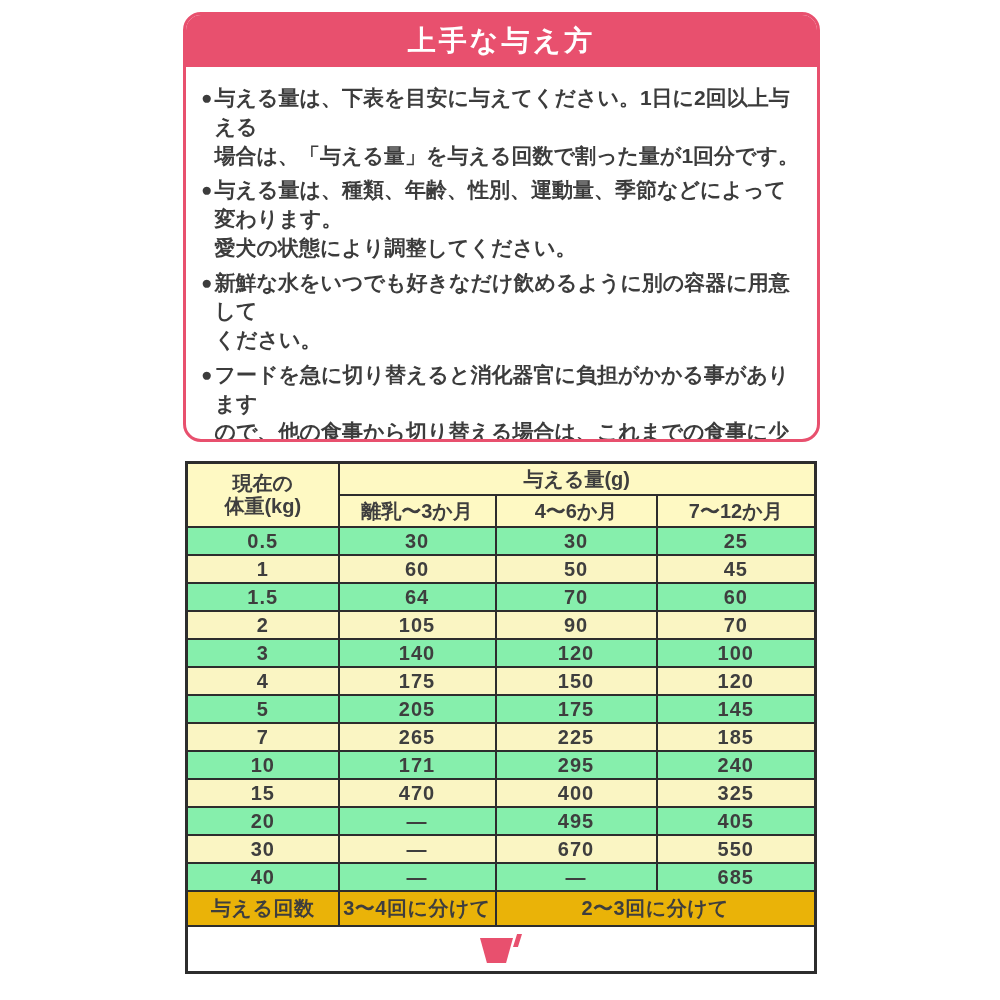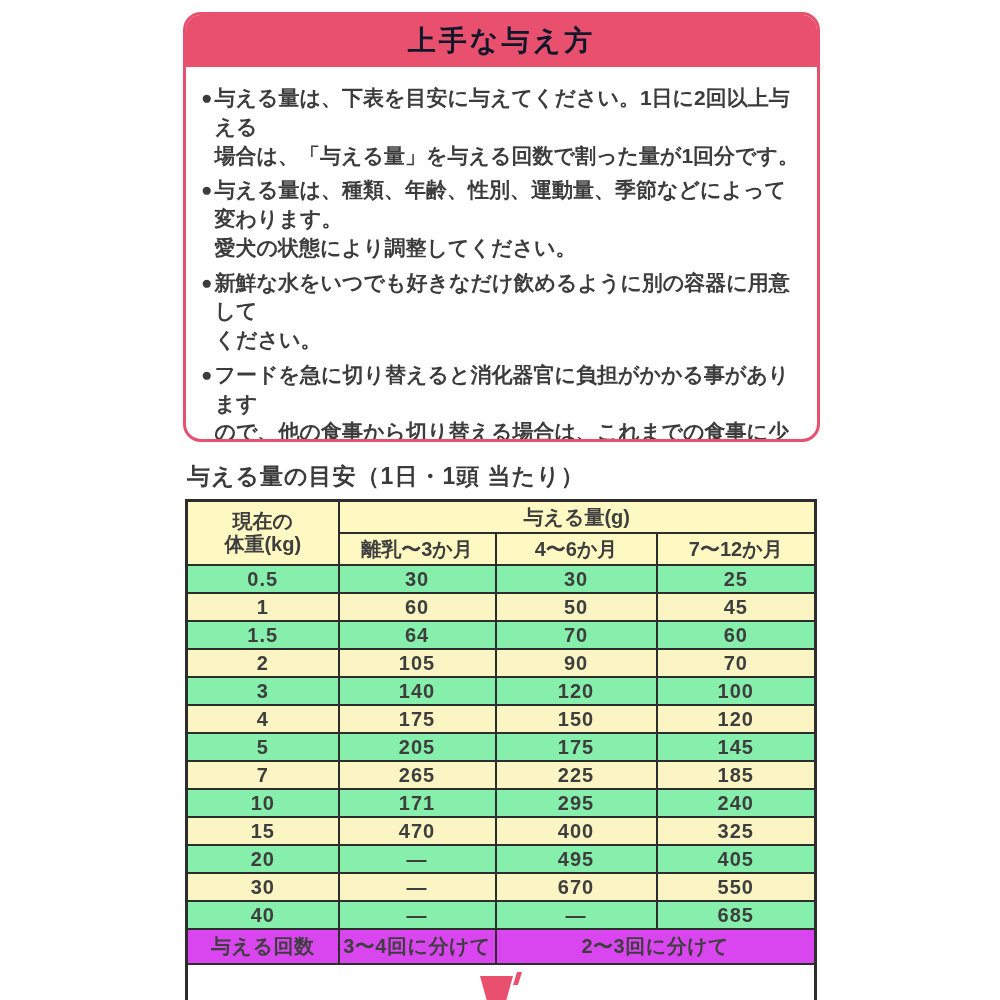--- a/index.html
+++ b/index.html
@@ -14,21 +14,21 @@
   .advice-box {
     position:absolute; left:183px; top:12px; width:637px; height:430px;
     border:3px solid #e8506e; border-radius:18px; background:#fff;
     box-sizing:border-box; overflow:hidden;
   }
   .advice-header {
     background:#e8506e; height:52px;
     display:flex; align-items:center; justify-content:center;
   }
   .advice-title {
-    color:#0f172a; font-size:28px; font-weight:bold; letter-spacing:3px;
+    color:#ffffff; font-size:28px; font-weight:bold; letter-spacing:3px;
   }
   .advice-body { padding:17px 13px 8px 15px; }
   .bullet {
     display:flex; align-items:flex-start;
     font-size:21px; font-weight:bold; line-height:1.37;
     margin-bottom:6px; color:#3c3c3c;
   }
   .bullet-mark { flex:0 0 auto; font-size:19px; line-height:1.5; margin-right:2px; }
   .bullet-text { white-space:pre-line; }
 
@@ -43,21 +43,21 @@
     width:629px; border:3px solid #2d2d2d;
   }
   table.feeding th, table.feeding td {
     border:2px solid #2d2d2d; text-align:center; vertical-align:middle;
     font-weight:bold; color:#3e3e3e; padding:0;
   }
   table.feeding thead th { background:#fef9c3; font-size:20px; height:30px; }
   th.weight-hdr { white-space:pre-line; line-height:1.15; }
   table.feeding tbody td { background:#86efac; font-size:20px; height:26px; letter-spacing:1px; }
   table.feeding tbody tr.alt td { background:#faf5c3; }
-  table.feeding tr.freq td { background:#d946ef; font-size:20px; height:33px; letter-spacing:0.5px; }
+  table.feeding tr.freq td { background:#eab308; font-size:20px; height:33px; letter-spacing:0.5px; }
   table.feeding tr.note-row td { background:#ffffff; height:44px; }
   .note-inner {
     display:flex; align-items:center; justify-content:center; gap:7px;
     font-size:20px; font-weight:bold; color:#3c3c3c;
   }
   .cup { position:relative; display:inline-block; width:42px; height:30px; }
   .cup-body {
     position:absolute; left:0; top:4px; width:33px; height:25px;
     background:#e8506e;
     clip-path:polygon(0 0, 100% 0, 79% 100%, 21% 100%);
@@ -100,21 +100,20 @@
     <span class="bullet-text">フードを急に切り替えると消化器官に負担がかかる事があります
 ので、他の食事から切り替える場合は、これまでの食事に少量混ぜ、
 徐々に増やしていき、1週間くらいかけて切り替えてください。</span>
   </div>
 </div>
 
   </div>
 </div>
 
 <div class="table-section">
-  <div class="table-title">与える量の目安（1日・1頭 当たり）</div>
   <table class="feeding">
     <colgroup>
       <col style="width:152px">
         <col style="width:157px">
         <col style="width:161px">
         <col style="width:159px">
     </colgroup>
     <thead>
       <tr>
         <th rowspan="2" class="weight-hdr">現在の

